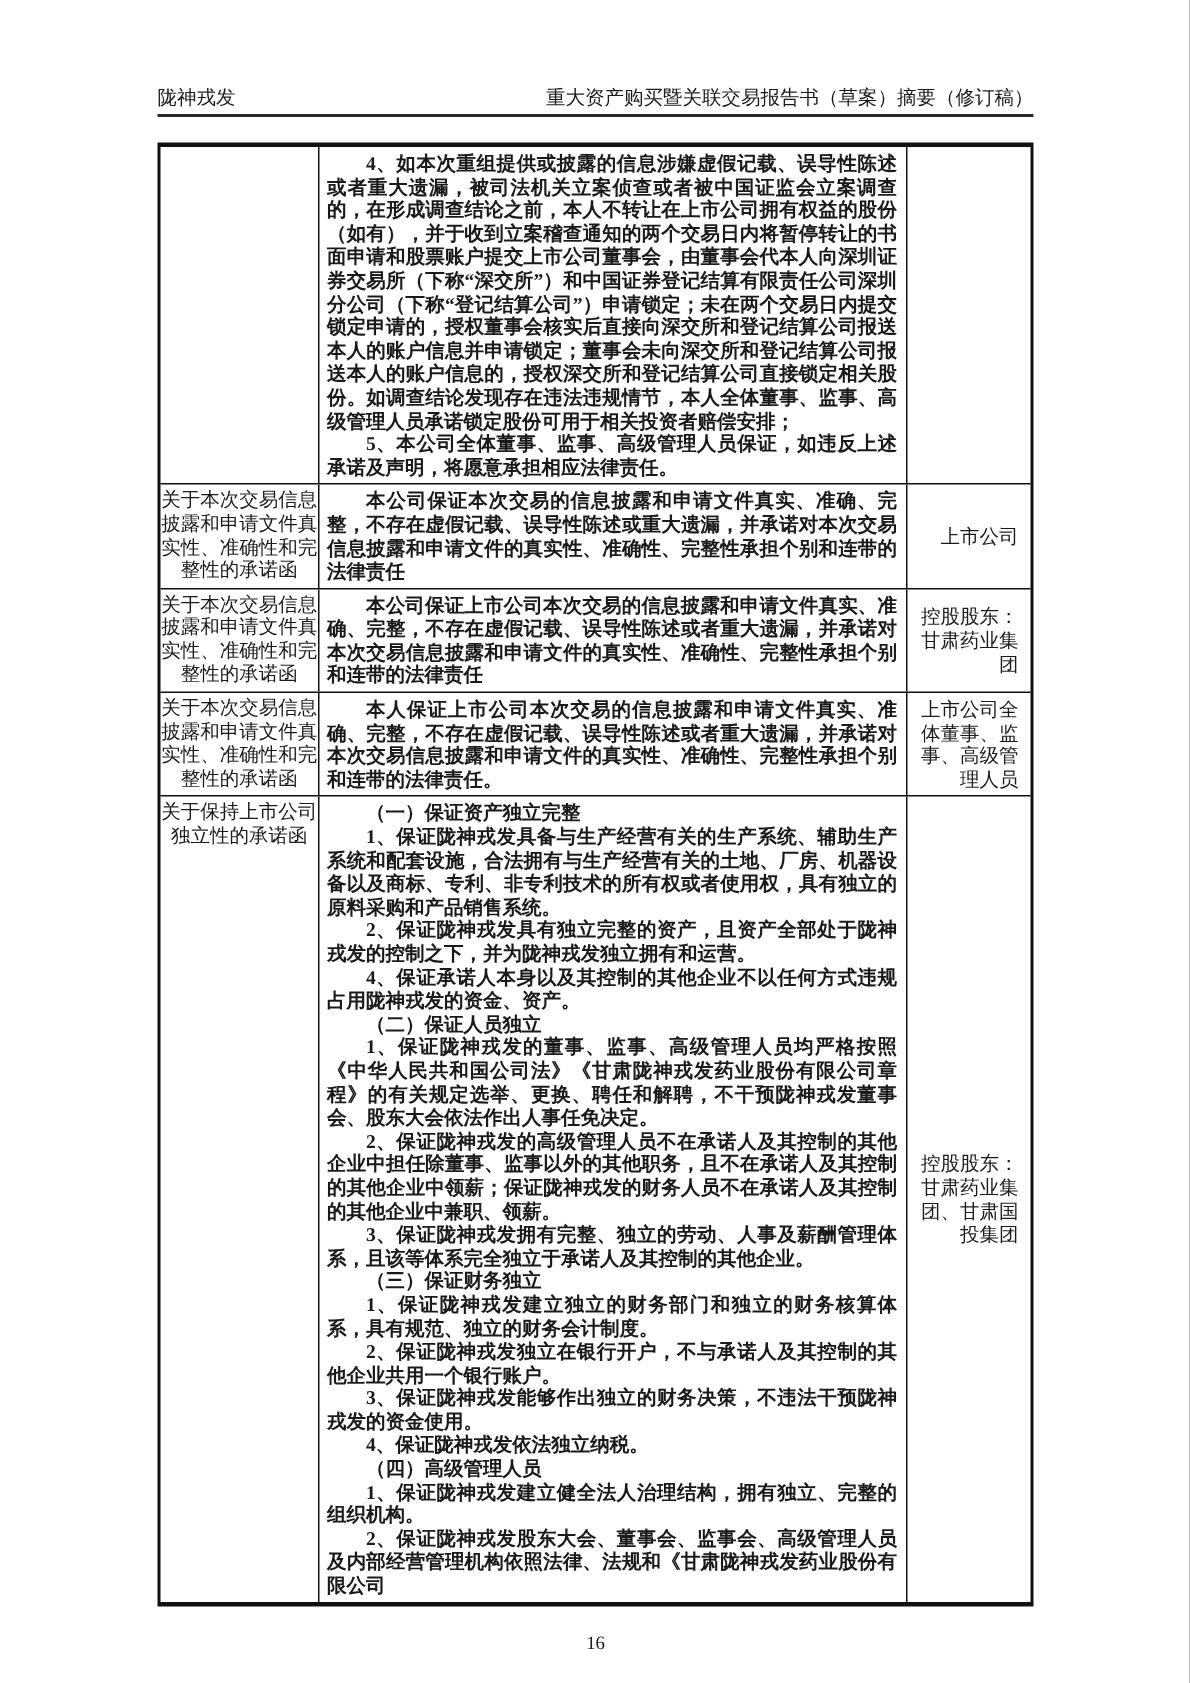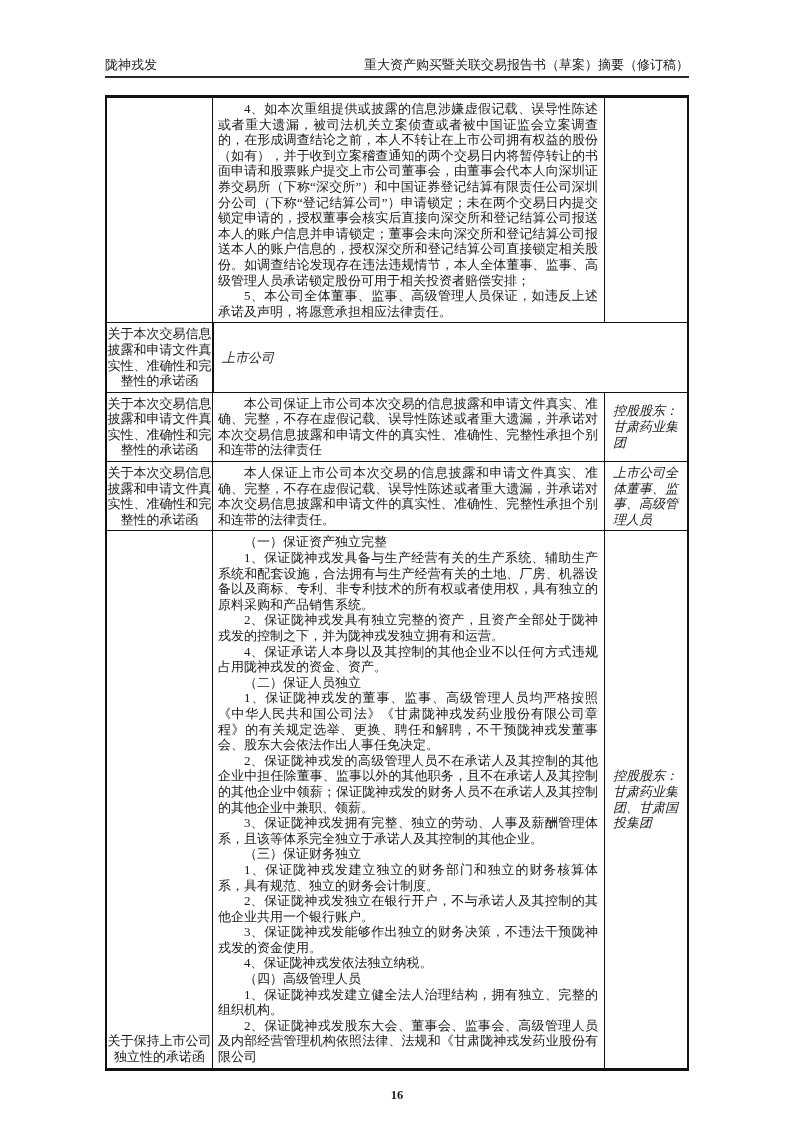--- a/index.html
+++ b/index.html
@@ -27,60 +27,60 @@
     border-top-width:3px;
     border-bottom-width:3px;
     font-size:13px;
     line-height:15.6px;
   }
   .t-row{display:flex;align-items:stretch;}
   .t-row + .t-row{border-top:1.5px solid #111;}
   .col-label{
     width:106px;
     flex:0 0 106px;
-    display:flex;align-items:flex-end;justify-content:center;
+    display:flex;align-items:flex-start;justify-content:center;
     box-sizing:border-box;
     border-right:1.5px solid #111;
     padding:3px 0;
+    font-family:Liberation Mono, monospace;
   }
   .col-label .label-inner{
     width:104px;
     text-align:center;
     word-break:break-all;
   }
   .col-content{
     flex:1 1 auto;
     box-sizing:border-box;
     padding:3px 6px 3px 5px;
     text-align:justify;
   }
   .col-content p{
     margin:0;
     text-indent:2em;
     word-break:break-all;
+    font-weight:bold;
   }
   .col-party{
     width:83px;
     flex:0 0 83px;
     display:flex;align-items:center;justify-content:center;
     box-sizing:border-box;
     border-left:1.5px solid #111;
     padding:3px 0;
   }
   .col-party .party-inner{
     width:66px;
-    text-align:left;
+    text-align:right;
     word-break:break-all;
-    font-style:italic;
   }
   .footer{
     margin-top:17px;
     text-align:center;
     font-size:12.5px;
-    font-weight:bold;
   }
 </style>
 </head>
 <body>
 
 <div class="page">
 
   <div class="header">
     <span>陇神戎发</span>
     <span>重大资产购买暨关联交易报告书（草案）摘要（修订稿）</span>
@@ -97,20 +97,23 @@
         <p>5、本公司全体董事、监事、高级管理人员保证，如违反上述承诺及声明，将愿意承担相应法律责任。</p>
       </div>
       <div class="col-party">
         <div class="party-inner"></div>
       </div>
     </div>
 
     <div class="t-row">
       <div class="col-label">
         <div class="label-inner">关于本次交易信息披露和申请文件真实性、准确性和完整性的承诺函</div>
+      </div>
+      <div class="col-content">
+        <p>本公司保证本次交易的信息披露和申请文件真实、准确、完整，不存在虚假记载、误导性陈述或重大遗漏，并承诺对本次交易信息披露和申请文件的真实性、准确性、完整性承担个别和连带的法律责任</p>
       </div>
       <div class="col-party">
         <div class="party-inner">上市公司</div>
       </div>
     </div>
 
     <div class="t-row">
       <div class="col-label">
         <div class="label-inner">关于本次交易信息披露和申请文件真实性、准确性和完整性的承诺函</div>
       </div>

